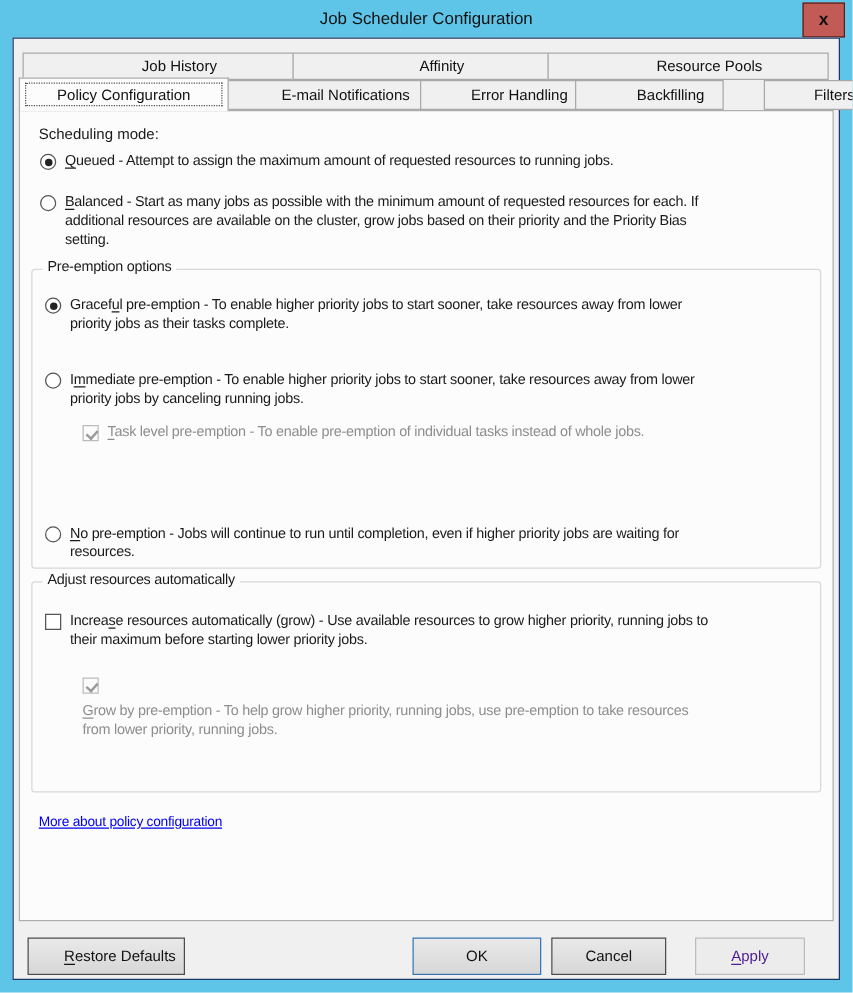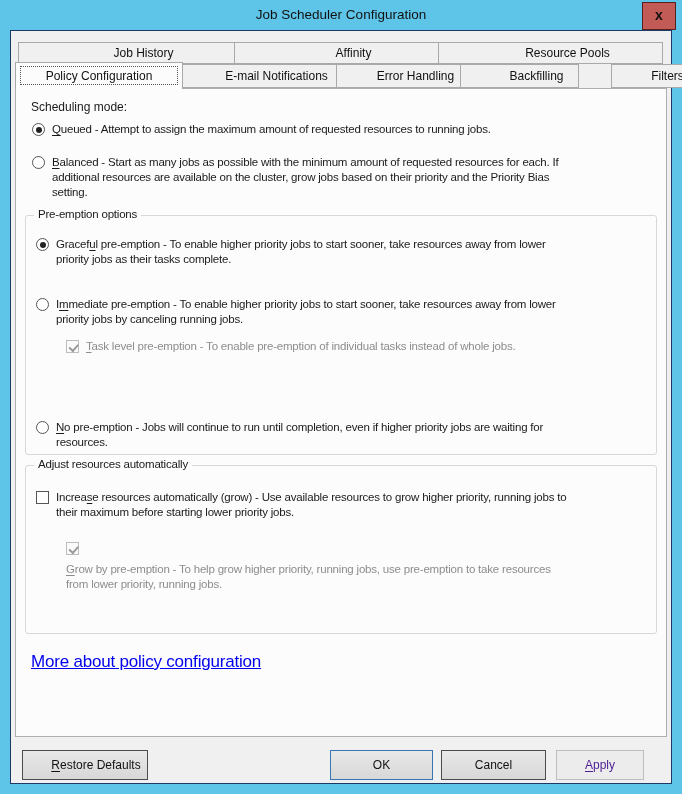--- a/index.html
+++ b/index.html
@@ -97,35 +97,35 @@
   .r-balanced{left:16px;top:66px;right:14px;}
   .g1-graceful{left:10px;top:21px;right:12px;}
   .g1-immediate{left:10px;top:81px;right:12px;}
   .g1-task{left:40px;top:123px;right:12px;}
   .g1-none{left:10px;top:176px;right:12px;margin-top:28px;}
   .g2-increase{left:10px;top:24px;right:12px;}
   .g2-grow{left:40px;top:75px;right:12px;flex-direction:column;}
   .g2-decrease{left:10px;top:125px;right:12px;}
   
   .link{
-    position:absolute;left:15px;top:563px;font-size:17px;
+    position:absolute;left:15px;top:563px;font-size:11px;
     color:#0000EE;text-decoration:underline;cursor:pointer;letter-spacing:-0.2px;
   }
   
   .btn{
     position:absolute;top:719px;height:30px;box-sizing:border-box;
     background:linear-gradient(#e9e9e9,#d7d7d7);
     border:1px solid #4c4c4c;
     display:flex;align-items:center;justify-content:center;
     font-size:12px;color:#111;cursor:pointer;
   }
   .btn u{text-underline-offset:1.5px;}
   .btn-restore{left:11px;width:126px;padding-left:22px;}
   .btn-ok{left:319px;width:103px;border-color:#3676b5;}
-  .btn-cancel{left:430px;width:105px;}
+  .btn-cancel{left:430px;width:92px;}
   .btn-apply{left:545px;width:88px;border-color:#bdbdbd;background:#ececec;color:#4c1d95;cursor:default;}
 </style>
 </head>
 <body>
 
 <div class="titlebar">
   <div class="title">Job Scheduler Configuration</div>
   <div class="close-btn">
     <span>x</span>
   </div>

